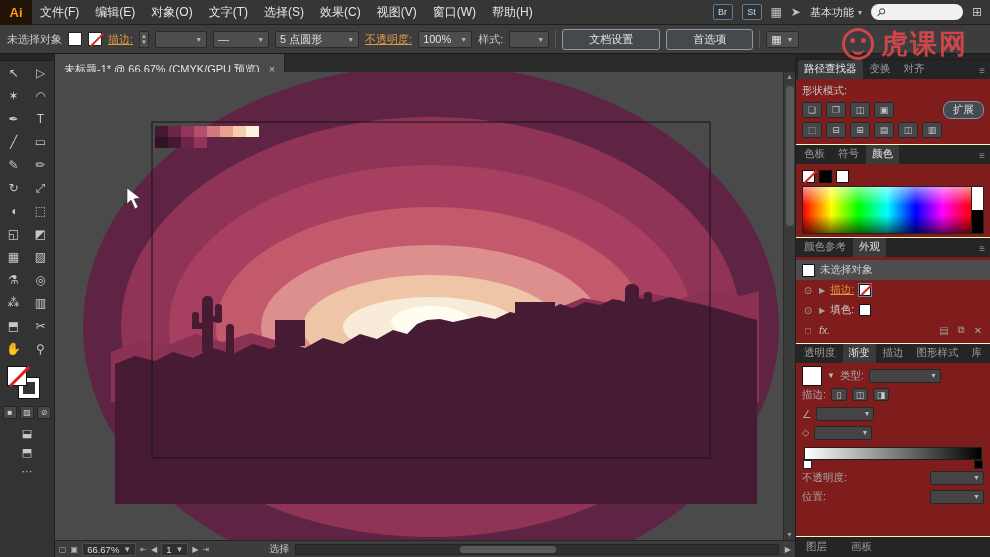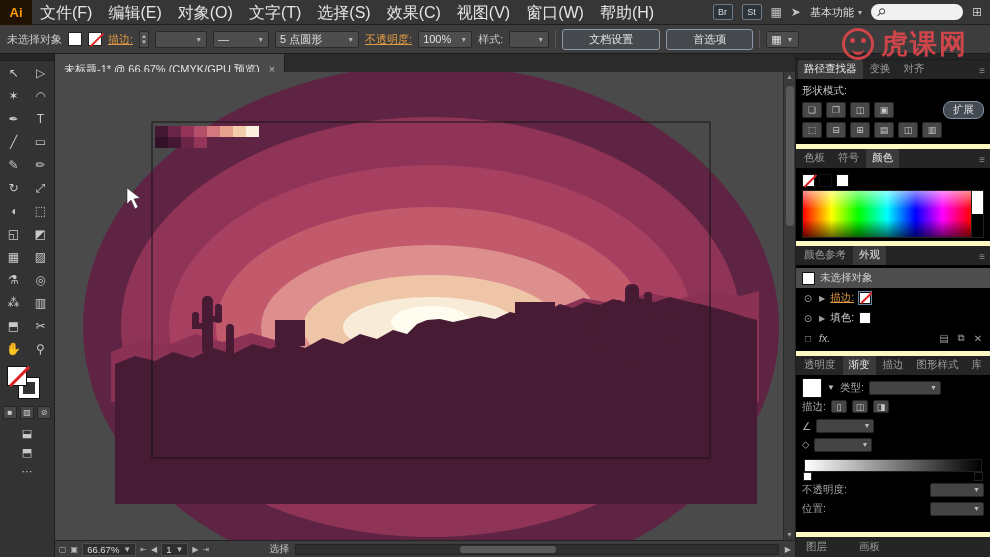--- a/index.html
+++ b/index.html
@@ -6,21 +6,21 @@
   html,body { width: 990px; height: 557px; overflow: hidden; }
   body { position: relative; background:#262626; color:#cfcfcf;
          font-family:"Liberation Sans","DejaVu Sans",sans-serif; font-size:11px; }
   .abs { position:absolute; }
 
   
   #menubar { left:0; top:0; width:990px; height:25px; background:#363636;
              border-bottom:1px solid #1f1f1f; display:flex; align-items:center; }
   #ai-logo { width:32px; height:25px; background:#201306; color:#ff9a00; font-weight:bold;
              font-size:13px; display:flex; align-items:center; justify-content:center; }
-  .menu-item { padding:0 8px; font-size:16px; color:#e4e4e4; line-height:25px; cursor:default; }
+  .menu-item { padding:0 8px; font-size:12px; color:#e4e4e4; line-height:25px; cursor:default; }
   #menubar-right { margin-left:auto; display:flex; align-items:center; gap:9px; padding-right:8px; }
   .mb-icon { width:20px; height:16px; border:1px solid #6a7a8a; border-radius:2px; color:#cfdceb;
              font-size:9px; display:flex; align-items:center; justify-content:center; background:#2e3338; }
   .mb-glyph { color:#c2c2c2; font-size:12px; }
   #workspace-switcher { display:flex; align-items:center; gap:4px; color:#ddd; font-size:11px; }
   #search-box { width:92px; height:16px; background:#f1f1f1; border-radius:8px; display:flex;
                 align-items:center; padding:0 6px; gap:4px; }
   #search-box .mag { color:#444; font-size:11px; transform:rotate(45deg); }
   #search-box input { border:0; outline:0; background:transparent; width:64px; font-size:10px; }
 
@@ -83,21 +83,21 @@
   #hthumb { position:absolute; left:34%; top:1px; width:20%; height:7px; background:#5a5a5a; border-radius:3px; }
 
   
   #rightpanel { left:795px; top:54px; width:195px; height:503px; background:#333;
                 display:flex; flex-direction:column; border-left:1px solid #1f1f1f; }
   #dock-grip { height:6px; background:#262626; border-bottom:1px solid #1d1d1d; }
   .ptabs { height:19px; background:#252525; display:flex; align-items:flex-end; padding:0 2px; gap:1px; }
   .ptab { padding:2px 6px 3px; font-size:10.5px; color:#9b9b9b; white-space:nowrap; }
   .ptab.active { background:#3b3b3b; color:#e8e8e8; border-radius:2px 2px 0 0; }
   .pmenu { margin-left:auto; color:#8a8a8a; font-size:10px; padding:0 3px 3px; }
-  .pbody { background:#000000; border-bottom:5px solid #fef9c3; padding:3px 6px; }
+  .pbody { background:#7f1d1d; border-bottom:1px solid #fef9c3; padding:3px 6px; }
   .plabel { color:#c6c6c6; font-size:10.5px; margin:2px 0; }
   .icon-row { display:flex; gap:4px; align-items:center; margin:3px 0; }
   .icon-btn { width:20px; height:16px; background:#474747; border:1px solid #272727; border-radius:2px;
               color:#c9c9c9; font-size:9px; display:flex; align-items:center; justify-content:center; }
   .p-btn { margin-left:auto; border:1px solid #8294a8; border-radius:8px; background:#434a52;
            color:#e0e0e0; font-size:10.5px; padding:1px 9px; }
   #spectrum { height:48px; border:1px solid #222; margin-top:3px; display:flex; }
   #spectrum .hue { flex:1;
     background: linear-gradient(to bottom, rgba(255,255,255,.55), rgba(255,255,255,0) 40%,
                 rgba(0,0,0,0) 62%, rgba(0,0,0,.6)),
@@ -120,21 +120,21 @@
                      background:#d22; transform:rotate(-45deg); }
   .grad-row { display:flex; align-items:center; gap:5px; height:19px; font-size:10.5px; color:#a8a8a8; }
   .gcombo { background:#444; border:1px solid #272727; border-radius:2px; height:14px; flex:0 0 auto;
             display:flex; align-items:center; justify-content:flex-end; padding:0 3px; color:#bbb; font-size:7px; }
   #grad-bar { position:relative; height:13px; margin:5px 2px 8px;
               background:linear-gradient(to right,#fff,#000); border:1px solid #1e1e1e; }
   .stop { position:absolute; top:12px; width:9px; height:9px; border:1px solid #222; }
   .stop.left { left:-2px; background:#fff; }
   .stop.right { right:-2px; background:#000; }
   #tabs-bottom { margin-top:auto; height:20px; background:#252525; display:flex; align-items:flex-end;
-                 padding:0 4px; gap:20px; }
+                 padding:0 4px; gap:12px; }
 
   
   #watermark { left:842px; top:26px; display:flex; align-items:center; gap:7px; opacity:.85; z-index:60; }
   #wm-logo { width:32px; height:32px; border:3px solid #e8474d; border-radius:50%; position:relative; }
   #wm-logo::before { content:""; position:absolute; left:5px; top:7px; width:5px; height:5px;
                      border-radius:50%; background:#e8474d; box-shadow:11px 0 0 #e8474d; }
   #wm-logo::after { content:""; position:absolute; left:7px; top:14px; width:12px; height:7px;
                     border-bottom:3px solid #e8474d; border-radius:0 0 8px 8px; }
   #wm-text { font-size:27px; font-weight:bold; color:#e8474d; letter-spacing:2px; white-space:nowrap; }
 </style>

